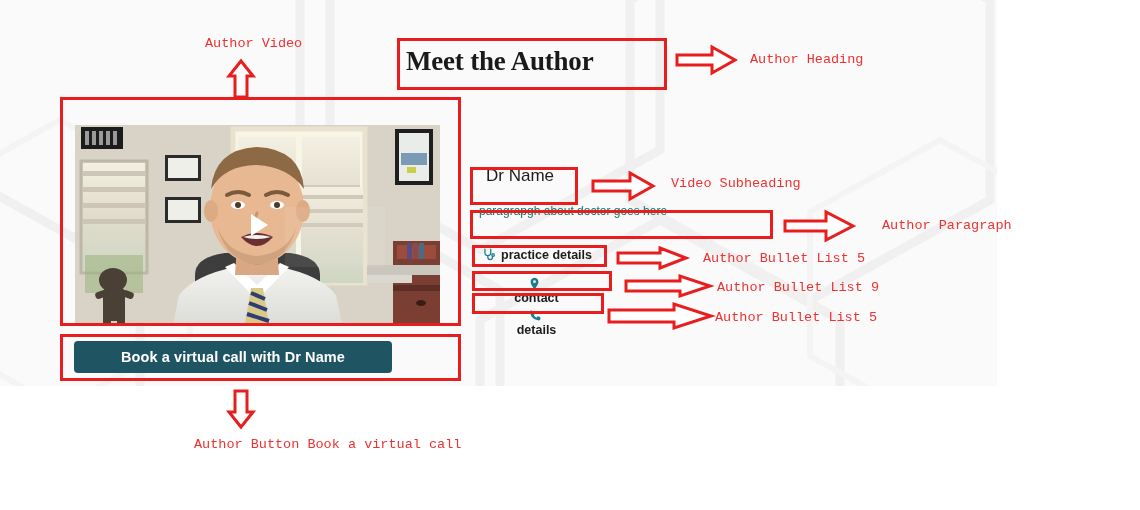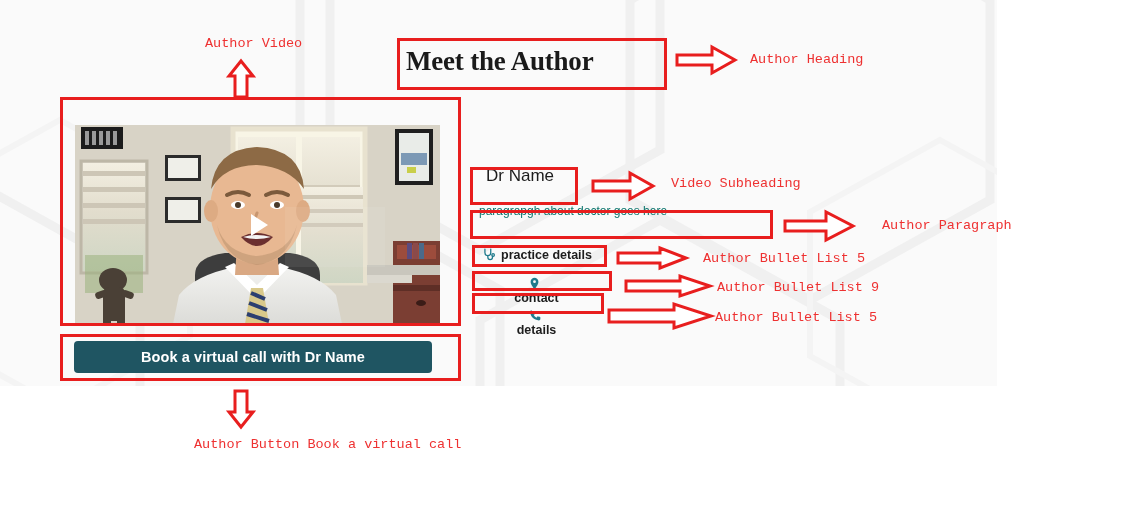--- a/index.html
+++ b/index.html
@@ -38,21 +38,21 @@
     width: 0; height: 0;
     border-left: 17px solid #ffffff;
     border-top: 11px solid transparent;
     border-bottom: 11px solid transparent;
     margin-left: 4px;
   }
 
   
   .cta-button {
     position: absolute; left: 74px; top: 341px;
-    width: 358px; height: 32px;
+    width: 318px; height: 32px;
     background: #1f5562;
     border-radius: 4px;
     color: #ffffff;
     font-size: 14.5px;
     font-weight: bold;
     letter-spacing: 0.1px;
     display: flex; align-items: center; justify-content: center;
     border: none;
     font-family: "Liberation Sans", sans-serif;
     cursor: pointer;

